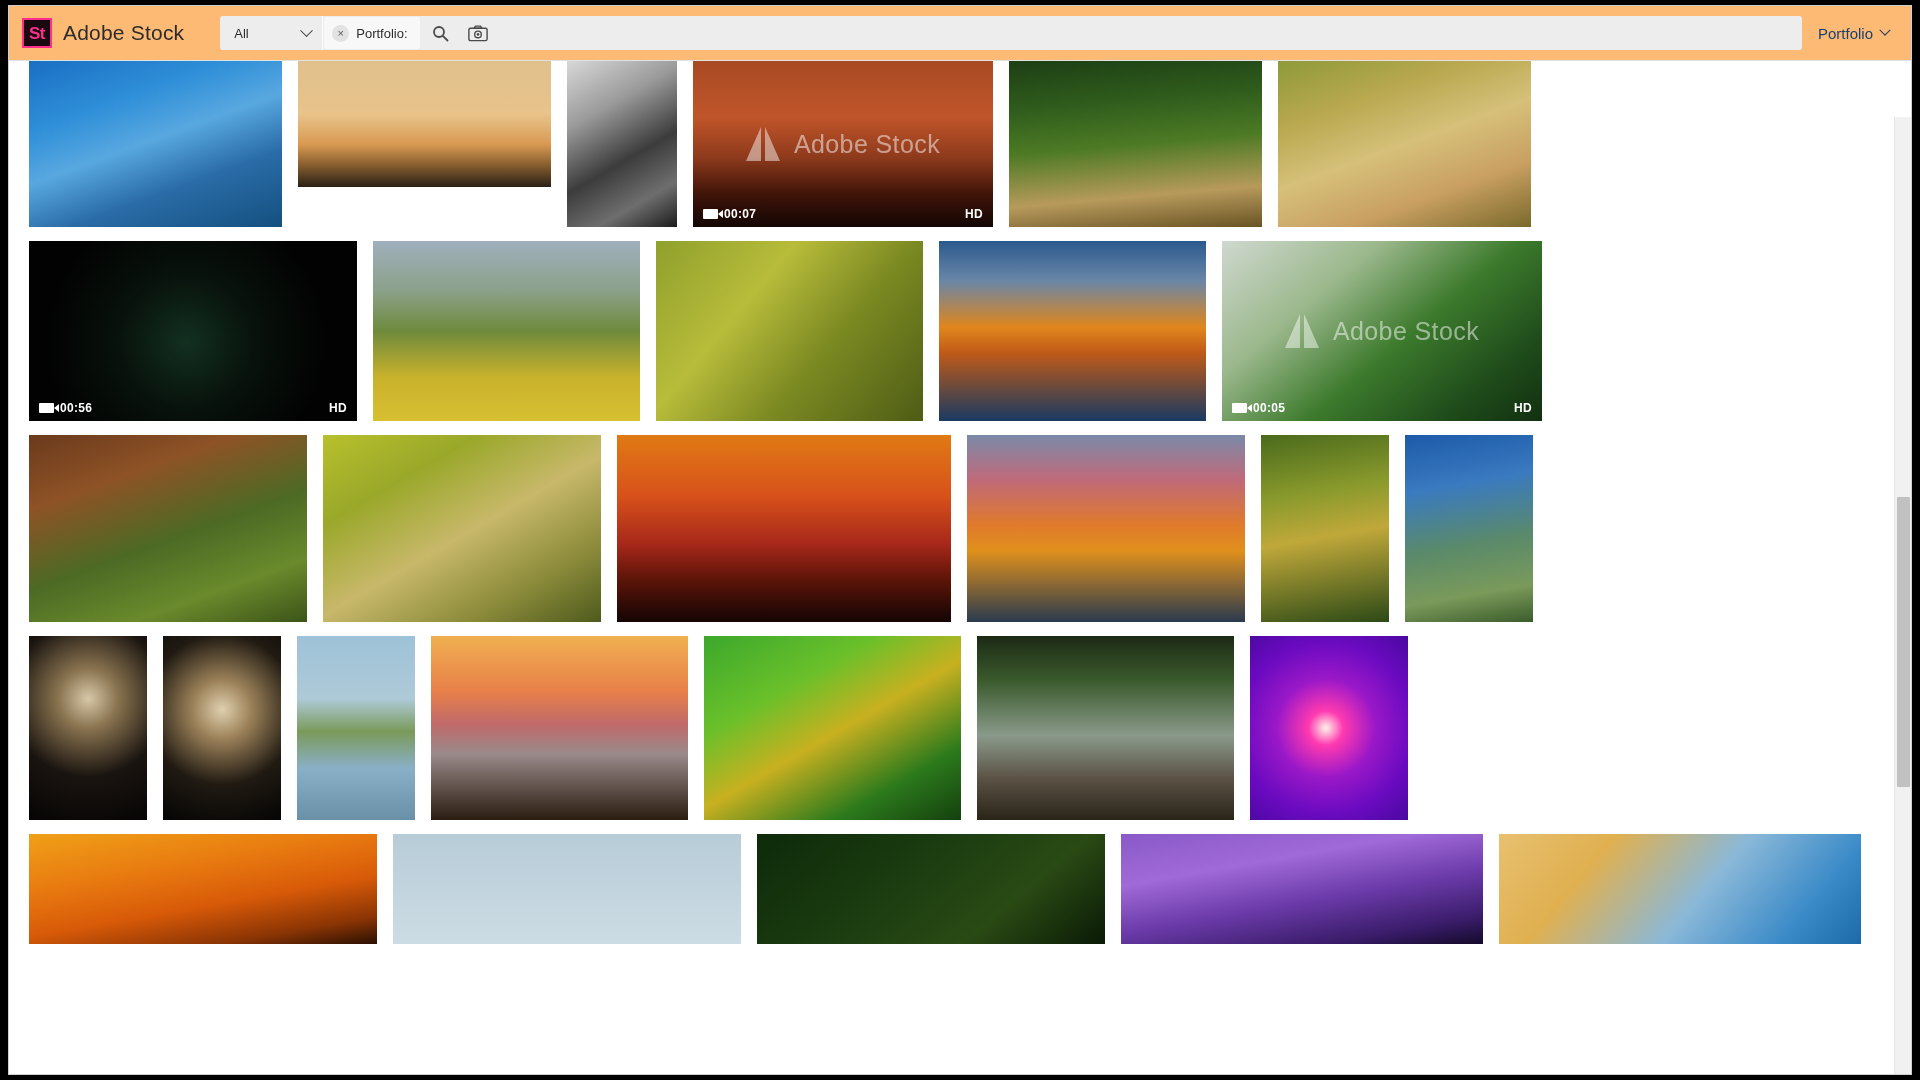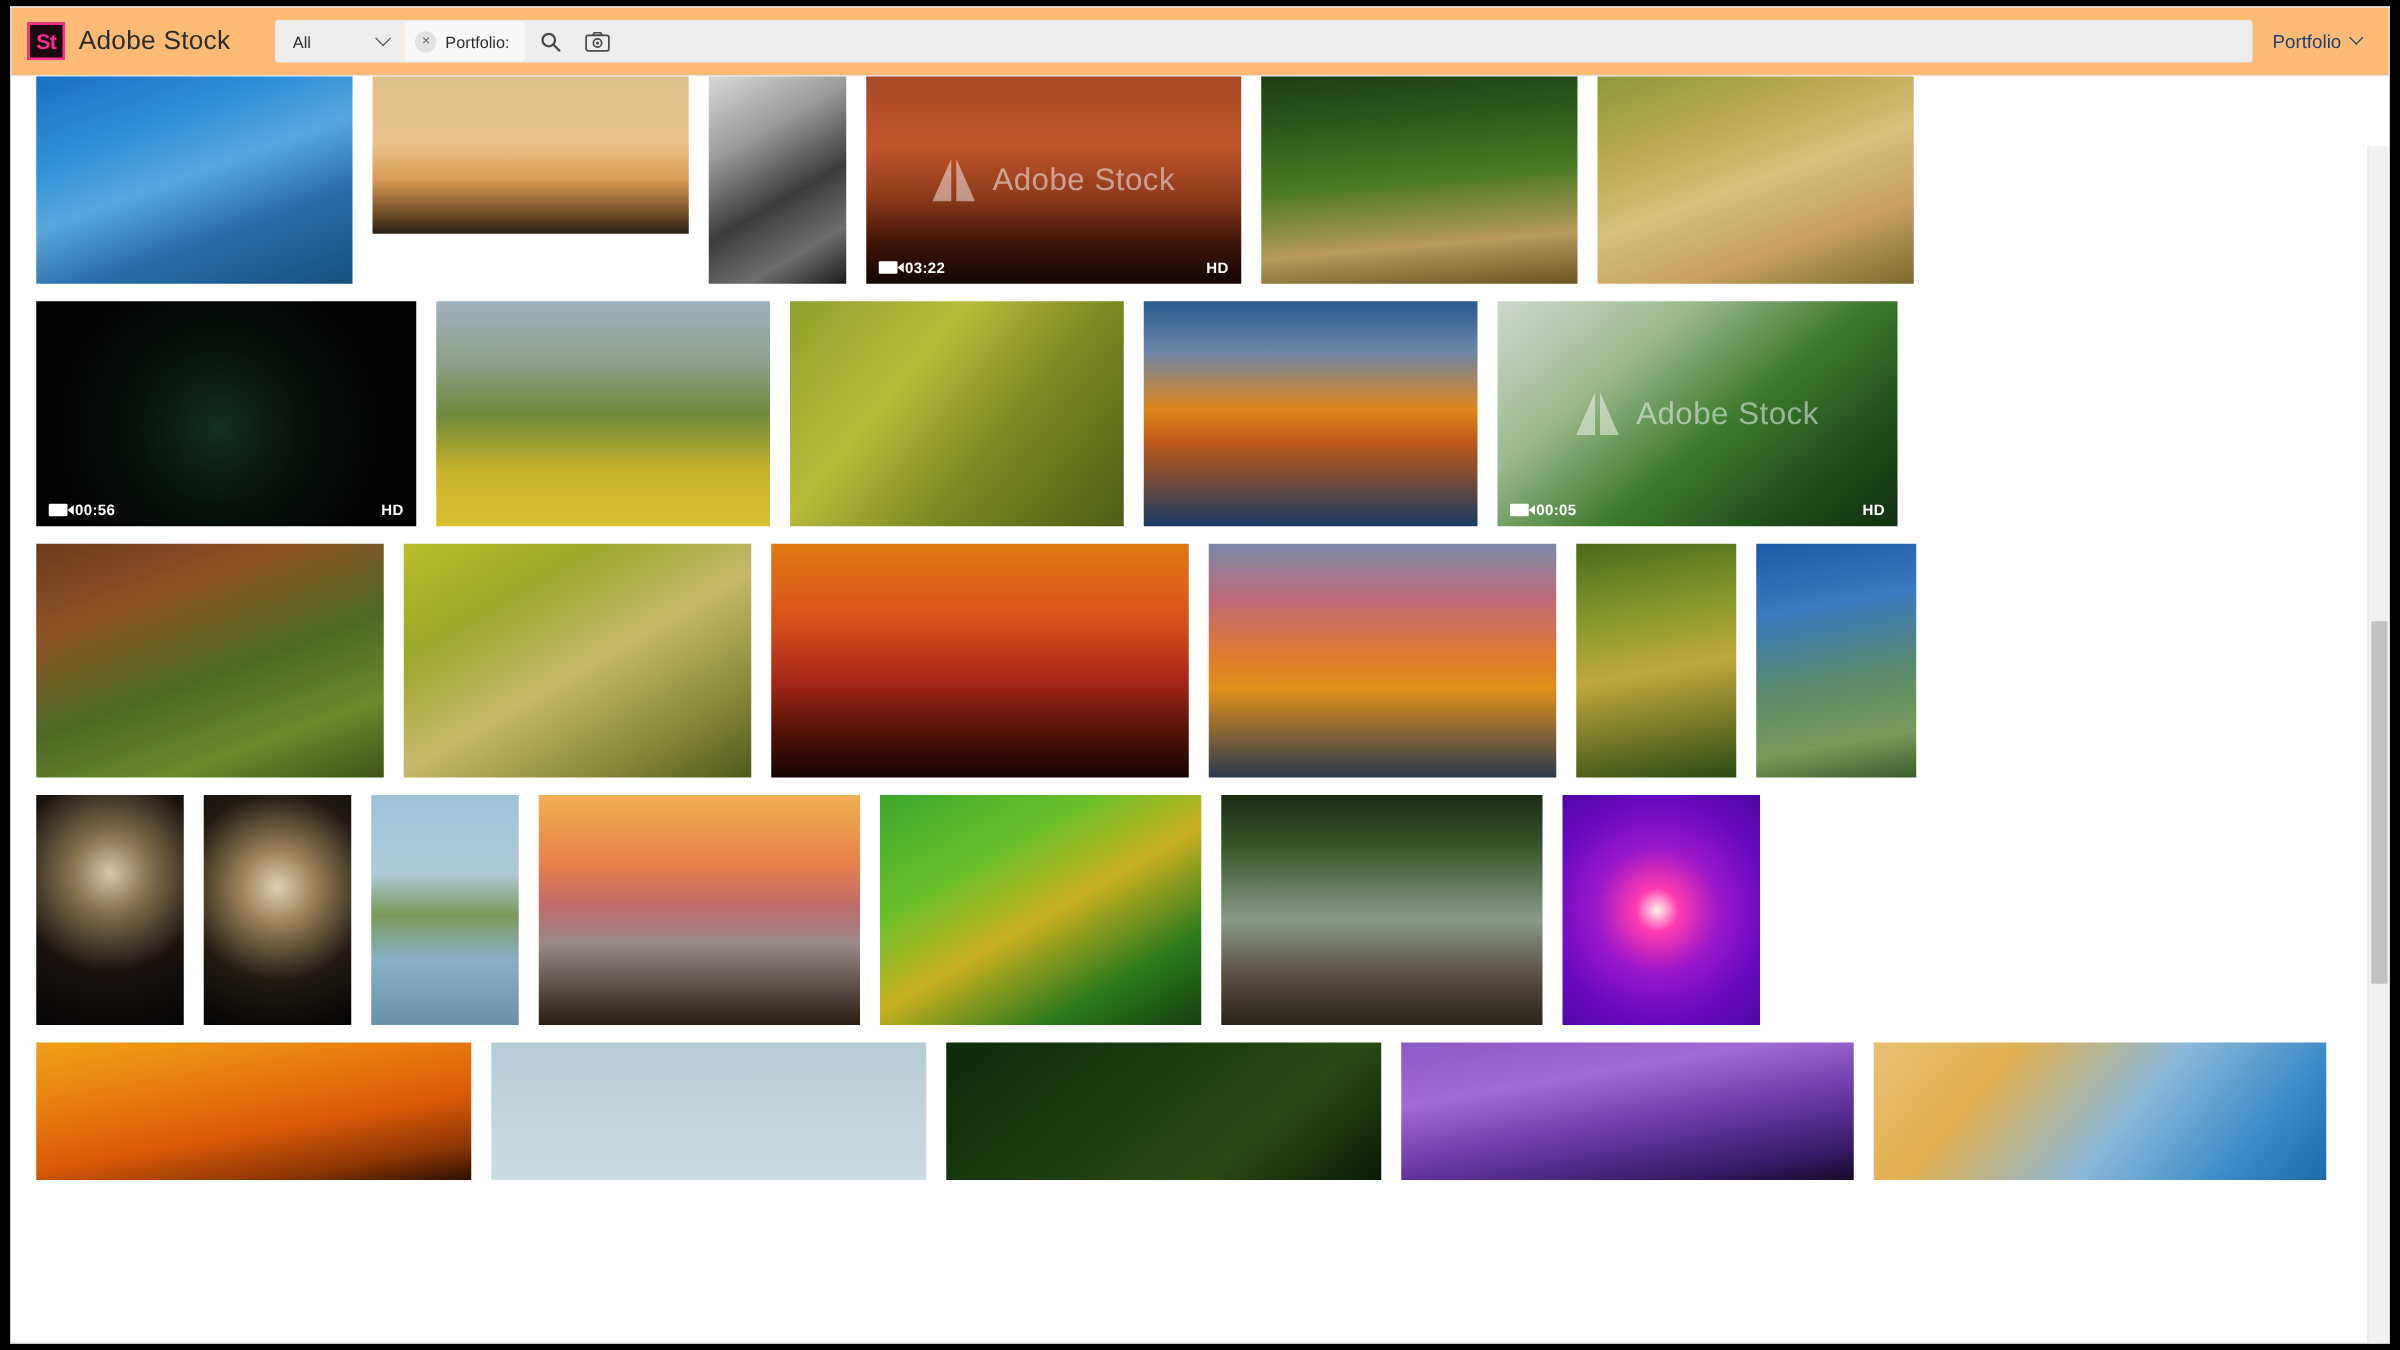--- a/index.html
+++ b/index.html
@@ -308,30 +308,30 @@
           <div class="thumb" style="width: 253px; height: 126px; background: linear-gradient(rgb(224, 192, 140) 0%, rgb(232, 195, 138) 42%, rgb(217, 154, 82) 66%, rgb(138, 96, 48) 82%, rgb(42, 32, 22) 100%);"></div>
           <div class="thumb" style="width: 110px; height: 166px; background: linear-gradient(150deg, rgb(216, 216, 216) 0%, rgb(154, 154, 154) 30%, rgb(60, 60, 60) 58%, rgb(110, 110, 110) 80%, rgb(28, 28, 28) 100%);"></div>
           <div class="thumb" style="width: 300px; height: 166px; background: linear-gradient(rgb(168, 74, 36) 0%, rgb(192, 85, 42) 34%, rgb(142, 58, 28) 58%, rgb(64, 20, 8) 80%, rgb(18, 6, 4) 100%);">
             <div class="watermark">
               <div class="wm-a"></div>
               <div class="wm-text">Adobe Stock</div>
             </div>
             <div class="badge-bar">
               <div class="dur">
                 <span class="cam-glyph"></span>
-                <span>03:22</span>
+                <span>00:07</span>
               </div>
               <span>HD</span>
             </div>
           </div>
           <div class="thumb" style="width: 253px; height: 166px; background: linear-gradient(175deg, rgb(29, 63, 20) 0%, rgb(47, 92, 28) 26%, rgb(76, 122, 36) 50%, rgb(183, 154, 92) 78%, rgb(106, 84, 36) 100%);"></div>
           <div class="thumb" style="width: 253px; height: 166px; background: linear-gradient(160deg, rgb(142, 154, 58) 0%, rgb(184, 168, 78) 26%, rgb(214, 192, 122) 50%, rgb(201, 160, 98) 74%, rgb(122, 106, 44) 100%);"></div>
         </div>
         <div class="row">
-          <div class="thumb" style="width: 304px; height: 180px; background: radial-gradient(circle at 48% 56%, rgb(18, 48, 32) 0%, rgb(8, 18, 12) 34%, rgb(2, 2, 2) 70%);">
+          <div class="thumb" style="width: 328px; height: 180px; background: radial-gradient(circle at 48% 56%, rgb(18, 48, 32) 0%, rgb(8, 18, 12) 34%, rgb(2, 2, 2) 70%);">
             <div class="badge-bar">
               <div class="dur">
                 <span class="cam-glyph"></span>
                 <span>00:56</span>
               </div>
               <span>HD</span>
             </div>
           </div>
           <div class="thumb" style="width: 267px; height: 180px; background: linear-gradient(rgb(159, 176, 189) 0%, rgb(139, 160, 136) 28%, rgb(110, 138, 60) 50%, rgb(201, 178, 44) 76%, rgb(216, 192, 50) 100%);"></div>
           <div class="thumb" style="width: 267px; height: 180px; background: linear-gradient(130deg, rgb(143, 160, 44) 0%, rgb(184, 188, 58) 34%, rgb(124, 138, 34) 62%, rgb(78, 92, 22) 100%);"></div>

